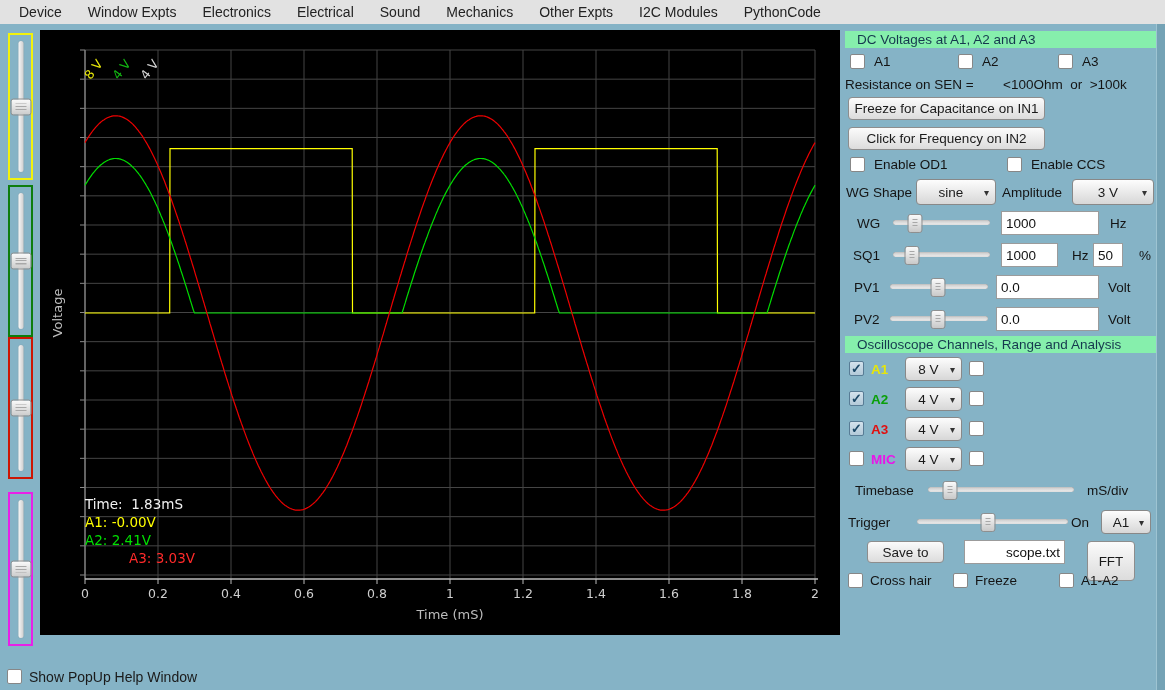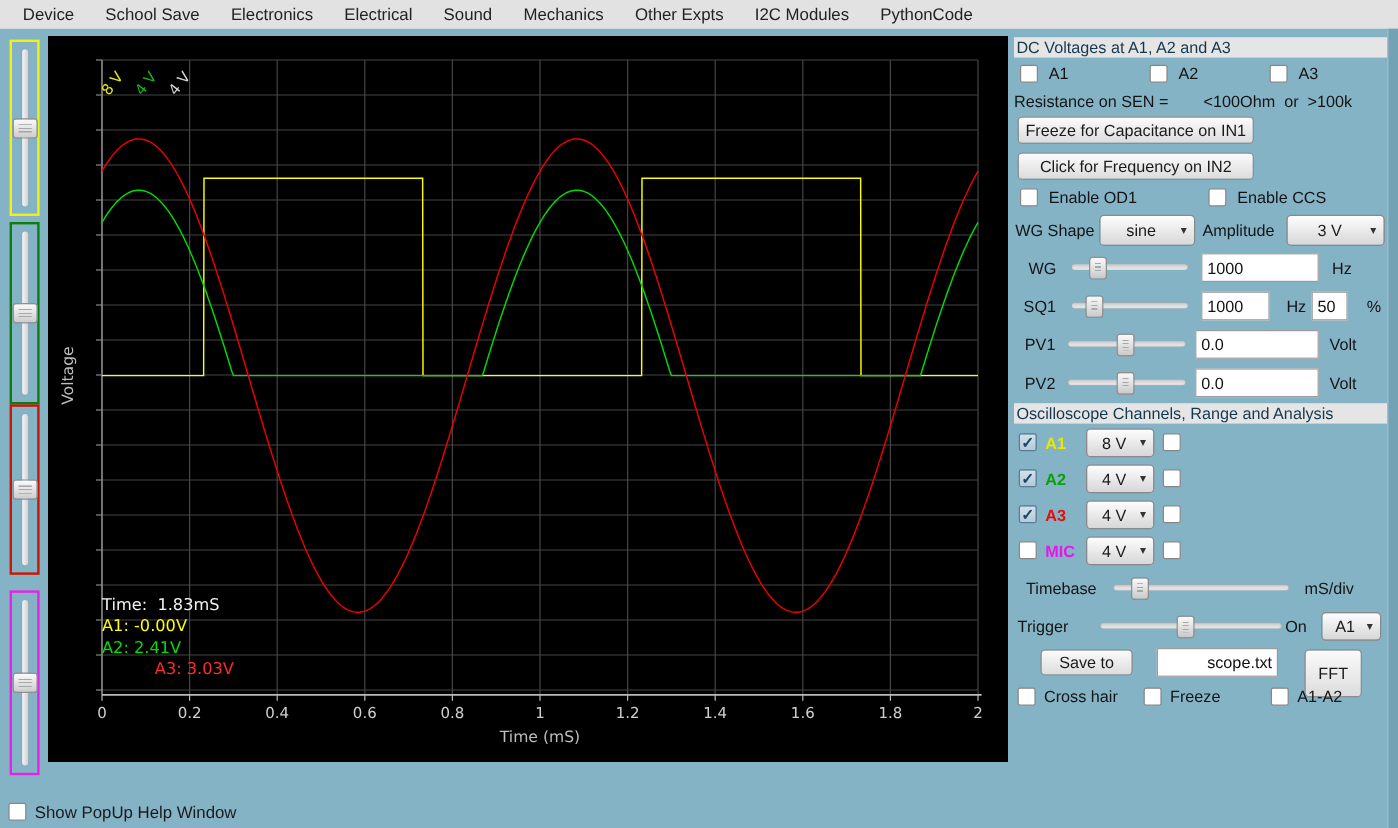--- a/index.html
+++ b/index.html
@@ -22,22 +22,22 @@
   .scope svg{position:absolute;left:0;top:0;}
   .ylab{position:absolute;left:17px;top:283px;transform:translate(-50%,-50%) rotate(-90deg);
         color:#bdbdbd;font-size:13px;font-family:"DejaVu Sans",sans-serif;}
   .xlab{position:absolute;left:410px;top:577px;transform:translateX(-50%);
         color:#bdbdbd;font-size:13px;font-family:"DejaVu Sans",sans-serif;}
   .rangelab{position:absolute;top:40px;font-size:12.5px;font-family:"DejaVu Sans",sans-serif;
         transform:rotate(-52deg);transform-origin:left center;white-space:pre;}
   .readout{position:absolute;left:45px;font-size:13.5px;font-family:"DejaVu Sans",sans-serif;
         white-space:pre;}
   .plabel{position:absolute;font-size:13.5px;color:#141414;white-space:pre;}
-  .band{position:absolute;left:845px;width:312px;height:17px;background:#e5e5e5;
-        font-size:13.5px;color:#15384e;line-height:17px;padding-left:2px;box-sizing:border-box;white-space:pre;}
+  .band{position:absolute;left:845px;width:312px;height:17px;background:#86efac;
+        font-size:13.5px;color:#15384e;line-height:17px;padding-left:12px;box-sizing:border-box;white-space:pre;}
   .cb{position:absolute;width:15px;height:15px;background:#fff;border:1px solid #878787;
       border-radius:2px;box-sizing:border-box;}
   .cb.checked{background:linear-gradient(#d3e2ec,#b3cad9);border-color:#587c95;}
   .cb.checked::after{content:"\2713";position:absolute;left:1px;top:-1px;color:#1b4866;
       font-size:13px;font-weight:bold;}
   .btn{position:absolute;background:linear-gradient(#fbfbfb,#dcdcdc);border:1px solid #8d8d8d;
       border-radius:4px;font-size:13.5px;color:#1a1a1a;display:flex;align-items:center;
       justify-content:center;box-sizing:border-box;}
   .inp{position:absolute;background:#fff;border:1px solid #9b9b9b;font-size:13.5px;color:#111;
       padding:0 4px;box-sizing:border-box;font-family:"Liberation Sans",sans-serif;}
@@ -57,21 +57,21 @@
       background:#74a2b5;border-left:1px solid #9ec4d2;}
   .footer-label{position:absolute;font-size:14px;color:#1a1a1a;}
 </style>
 </head>
 <body>
 
 <div class="app">
 
   <div class="menubar" id="menubar">
       <span class="menu-item">Device</span>
-      <span class="menu-item">School Save</span>
+      <span class="menu-item">Window Expts</span>
       <span class="menu-item">Electronics</span>
       <span class="menu-item">Electrical</span>
       <span class="menu-item">Sound</span>
       <span class="menu-item">Mechanics</span>
       <span class="menu-item">Other Expts</span>
       <span class="menu-item">I2C Modules</span>
       <span class="menu-item">PythonCode</span>
     </div>
 
   <div id="leftRail">

